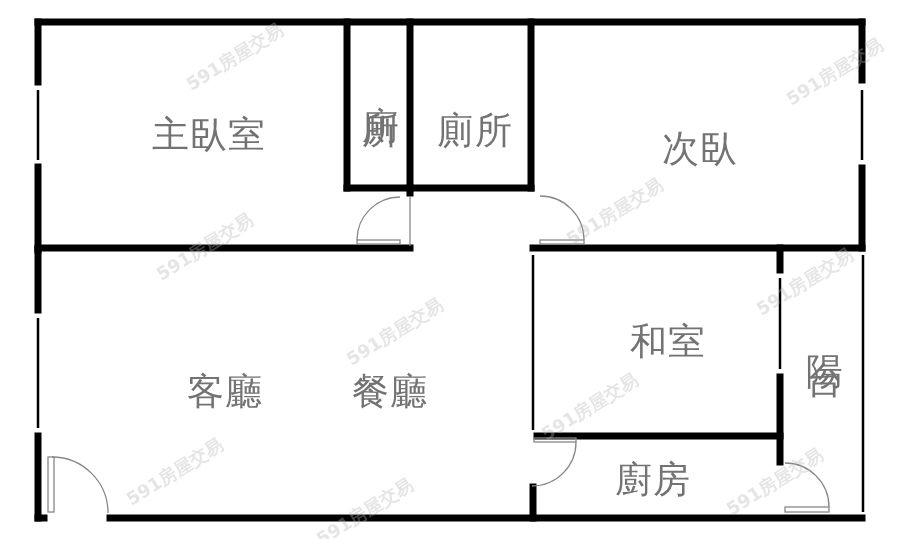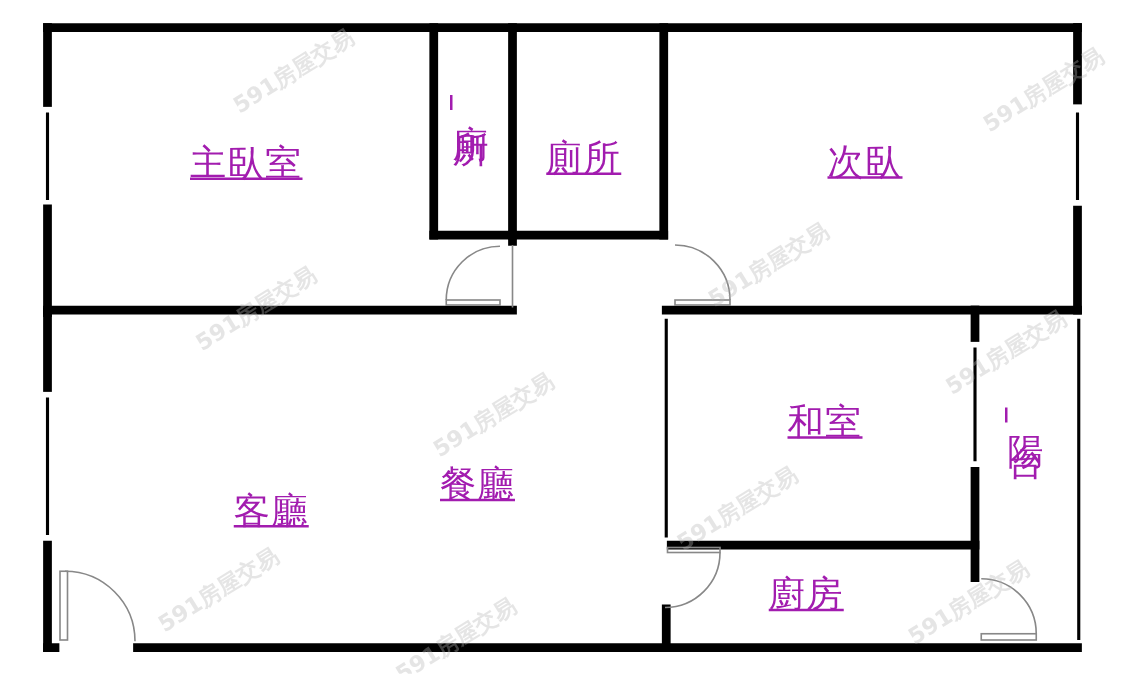--- a/index.html
+++ b/index.html
@@ -1,18 +1,18 @@
 <!DOCTYPE html>
 <html><head>
 <meta charset="utf-8">
 <style>
   html, body { margin: 0; padding: 0; background: #ffffff; }
   body { width: 900px; height: 539px; overflow: hidden; position: relative; font-family: "DejaVu Sans", sans-serif; }
   #plan { position: absolute; left: 0; top: 0; width: 900px; height: 539px; }
-  .room-label { position: absolute; color: #a21caf; font-size: 29px; letter-spacing: 1px; white-space: nowrap; line-height: 1; text-decoration: underline; }
+  .room-label { position: absolute; color: #737373; font-size: 37px; letter-spacing: 1px; white-space: nowrap; line-height: 1; }
   .room-label.vertical { writing-mode: vertical-rl; letter-spacing: 6px; }
   .wm { position: absolute; color: rgba(180,180,180,0.35); font-size: 18px; font-weight: bold; transform: rotate(-32deg); white-space: nowrap; pointer-events: none; }
 </style>
 </head>
 <body>
 
 <svg id="plan" viewBox="0 0 900 539" xmlns="http://www.w3.org/2000/svg">
   <g stroke="#000" stroke-width="7" stroke-linecap="square" fill="none">
 
     <line x1="38" y1="22" x2="862" y2="22"></line>
@@ -87,22 +87,22 @@
     <g>
       <path d="M785,463 A44,44 0 0,1 829,507"></path>
       <rect x="785" y="507" width="44" height="5"></rect>
     </g>
   </g>
 </svg>
 
 <div class="room-label" style="left:152px; top:116px;">主臥室</div>
 <div class="room-label vertical" style="left:362px; top:76px;">廁所</div>
 <div class="room-label" style="left:437px; top:112px;">廁所</div>
-<div class="room-label" style="left:662px; top:115px;">次臥</div>
-<div class="room-label" style="left:187px; top:394px;">客廳</div>
+<div class="room-label" style="left:662px; top:130px;">次臥</div>
+<div class="room-label" style="left:187px; top:373px;">客廳</div>
 <div class="room-label" style="left:352px; top:373px;">餐廳</div>
 <div class="room-label" style="left:630px; top:323px;">和室</div>
 <div class="room-label vertical" style="left:806px; top:326px;">陽台</div>
 <div class="room-label" style="left:615px; top:461px;">廚房</div>
 
 <div class="wm" style="left:180px; top:45px;">591房屋交易</div>
 <div class="wm" style="left:780px; top:60px;">591房屋交易</div>
 <div class="wm" style="left:150px; top:235px;">591房屋交易</div>
 <div class="wm" style="left:560px; top:200px;">591房屋交易</div>
 <div class="wm" style="left:340px; top:320px;">591房屋交易</div>

